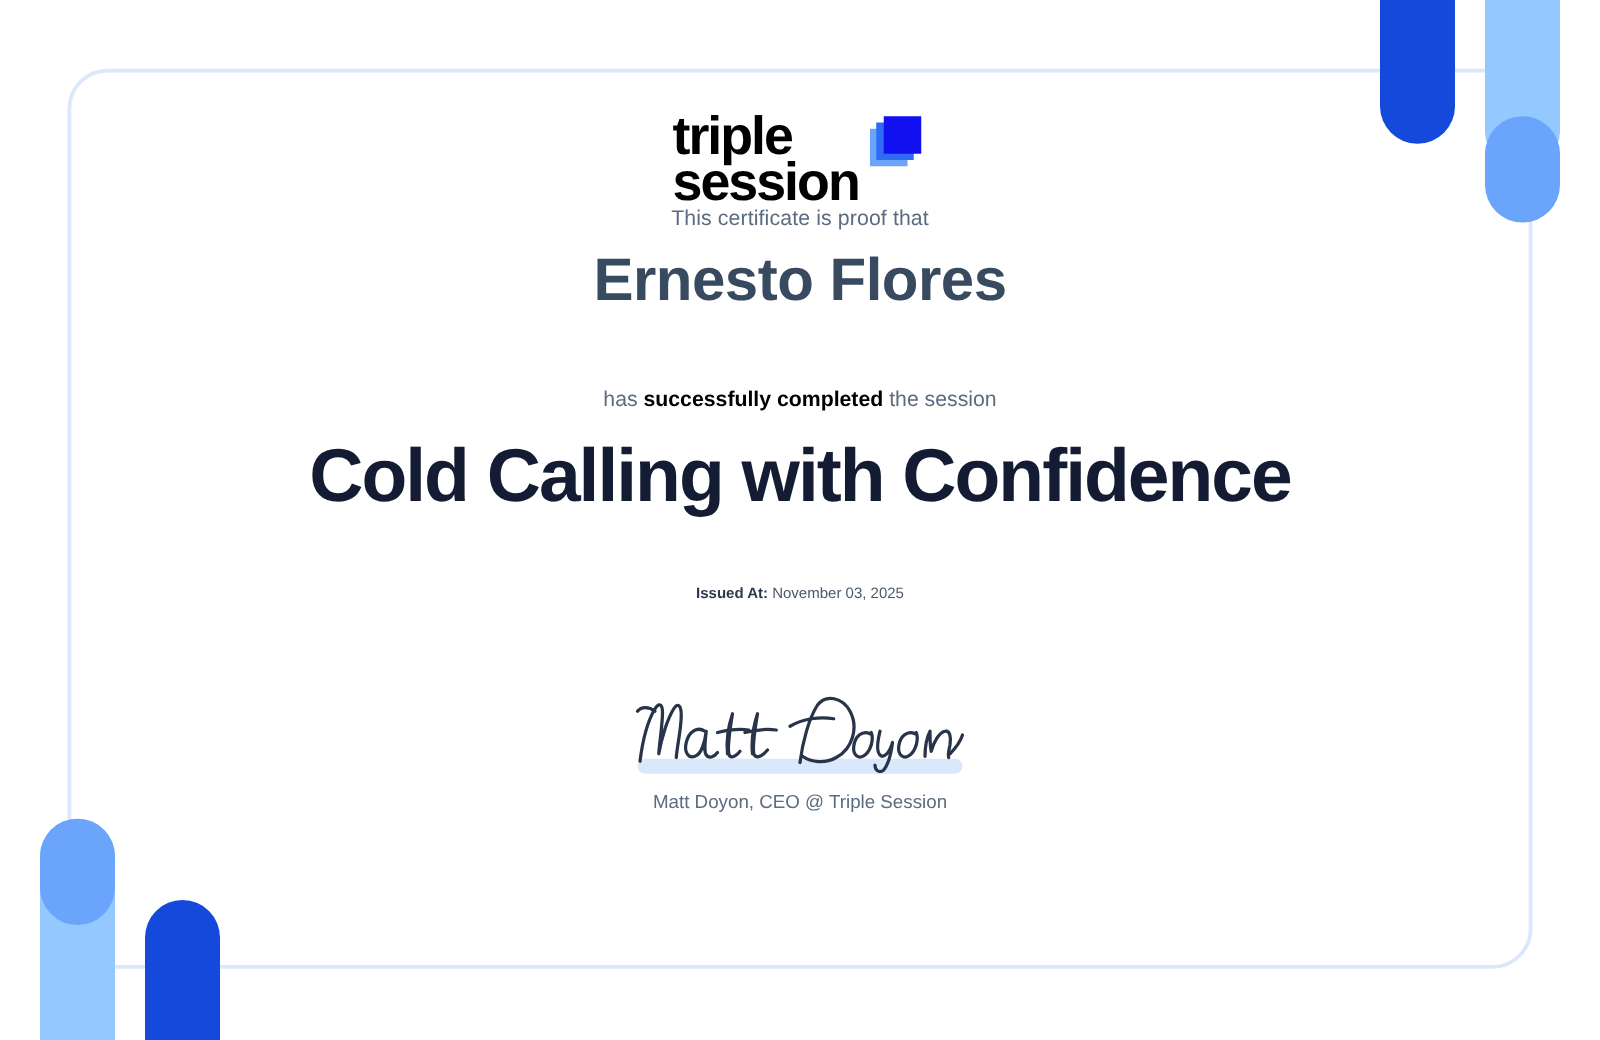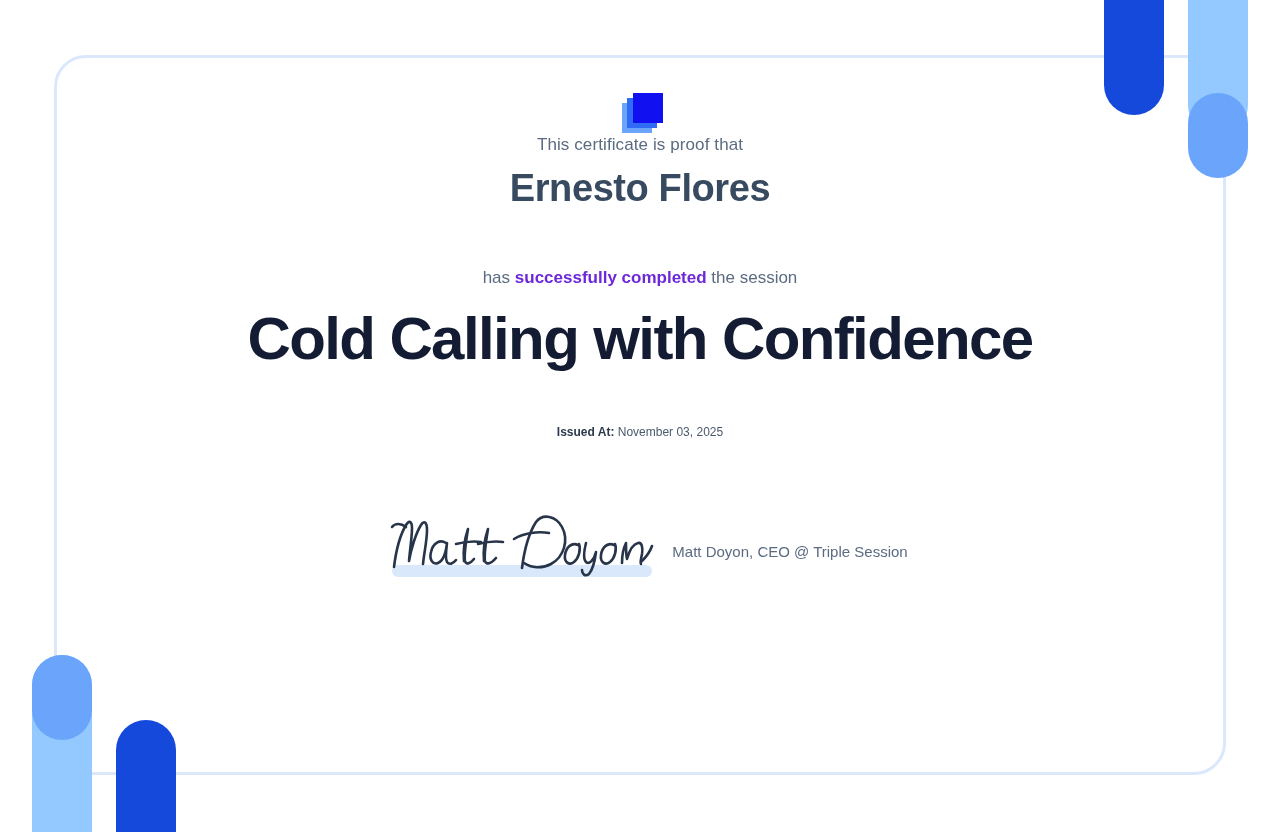--- a/index.html
+++ b/index.html
@@ -153,32 +153,32 @@
   }
 
   
   .proof-line {
     font-size: 17px;
     color: #5b6b80;
     letter-spacing: 0.1px;
   }
   .recipient-name {
     margin-top: 12px;
-    font-size: 38px;
+    font-size: 48px;
     font-weight: 700;
     color: #384a5f;
     letter-spacing: -0.4px;
   }
   .course-line {
     margin-top: 58px;
     font-size: 17px;
     color: #5b6b80;
   }
   .course-line b {
-    color: #6d28d9;
+    color: #000000;
     font-weight: 700;
   }
   .course-title {
     margin-top: 16px;
     font-size: 60px;
     font-weight: 700;
     color: #131c33;
     letter-spacing: -1.6px;
     white-space: nowrap;
   }
@@ -192,21 +192,21 @@
   }
   .meta-row b {
     color: #2c3a4d;
     font-weight: 700;
   }
 
   
   .signature-block {
     margin-top: 72px;
     display: flex;
-    flex-direction: row;
+    flex-direction: column;
     align-items: center;
     position: relative;
   }
   .signature-wrap {
     position: relative;
     width: 300px;
     height: 66px;
     display: flex;
     align-items: center;
     justify-content: center;
@@ -242,20 +242,24 @@
   <div class="pill pill-bl-light"></div>
   <div class="pill pill-bl-mid"></div>
   <div class="pill pill-bl-dark"></div>
 </div>
 
 <div class="certificate-frame"></div>
 
 <div class="certificate-body">
 
   <div class="logo">
+    <div class="logo-wordmark">
+      <span class="logo-line-1">triple</span>
+      <span class="logo-line-2">session</span>
+    </div>
     <div class="logo-mark">
       <div class="logo-sq logo-sq-back"></div>
       <div class="logo-sq logo-sq-mid"></div>
       <div class="logo-sq logo-sq-front"></div>
     </div>
   </div>
 
   <div class="proof-line">This certificate is proof that</div>
 
   <div class="recipient-name">Ernesto Flores</div>

